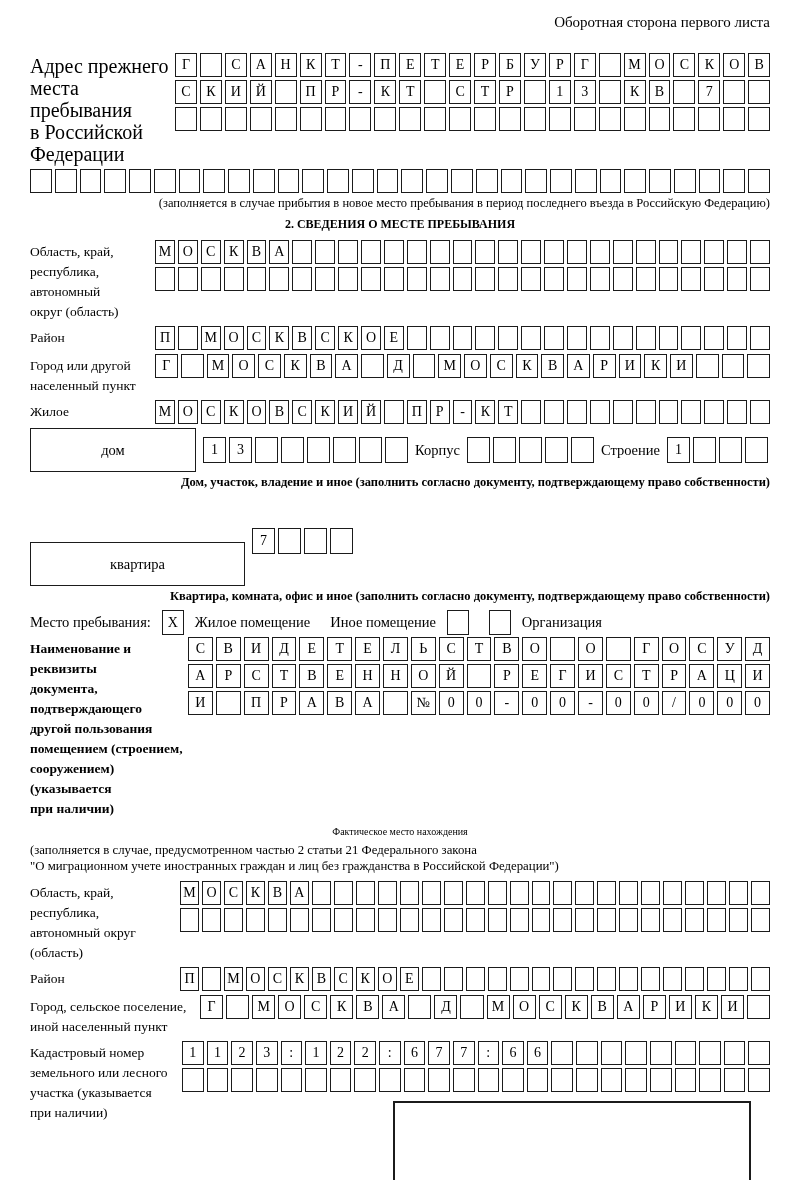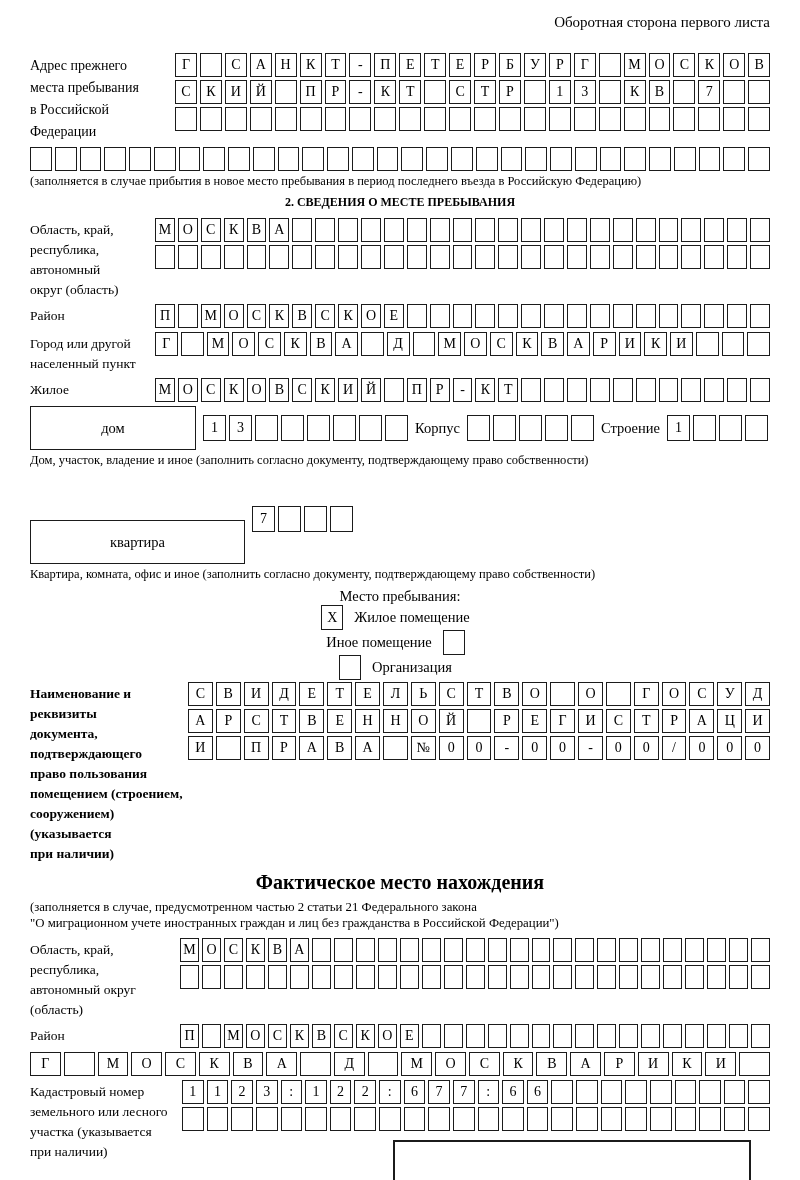--- a/index.html
+++ b/index.html
@@ -4,52 +4,52 @@
 <style>
   * { margin:0; padding:0; box-sizing:border-box; }
   html,body { width:800px; height:1180px; background:#fff; color:#000;
     font-family:"Liberation Serif", serif; overflow:hidden; }
   .page { padding:14px 30px 0 30px; }
 
   .header-note { text-align:right; font-size:15px; margin-bottom:22px; }
 
   .field { display:flex; align-items:flex-start; margin-bottom:4px; }
   .flabel { flex:none; font-size:13.5px; line-height:20px; padding-top:2px; }
-  .flabel.lh22 { line-height:22px; font-size:14px; }
+  .flabel.lh22 { line-height:22px; font-size:20px; }
   .w145{width:145px;} .w125{width:125px;} .w150{width:150px;}
   .w158{width:158px;font-weight:bold;} .w170{width:170px;} .w152{width:152px;}
 
   .ccol { flex:1; display:flex; flex-direction:column; gap:3px; }
   .cellrow { display:flex; gap:3px; }
   .cell { flex:1; min-width:0; height:24px; border:1.5px solid #1b1b1b;
     display:flex; align-items:center; justify-content:center;
     font-size:14px; background:#fff; }
   .fullrow { margin-top:3px; }
 
-  .note { font-size:12.5px; text-align:left; line-height:15px; margin:3px 0 6px; }
-  .note-left { text-align:left; }
+  .note { font-size:12.5px; text-align:right; line-height:15px; margin:3px 0 6px; }
+  .note-left { text-align:right;font-weight:bold; }
 
   .sec-title { font-weight:bold; text-align:center; font-size:12px; margin:2px 0 8px; }
 
   .inline-row { display:flex; align-items:center; gap:7px; margin-bottom:3px; }
   .longbox { border:1.6px solid #1b1b1b; height:44px; display:flex;
     align-items:center; justify-content:center; font-size:14.5px; }
   .dom-box { width:166px; } .kv-box { width:215px;margin-top:46px; }
   .cfix { display:flex; gap:3px; }
   .cfix .cell { flex:none; width:23px; height:26px; }
   .ilabel { font-size:14.5px; white-space:nowrap; }
 
-  .mesto-row { display:flex; align-items:center; margin:5px 0 2px; font-size:14.5px;flex-direction:column; }
+  .mesto-row { display:flex; align-items:center; gap:11px; margin:5px 0 2px; font-size:14.5px; }
   .opt { display:flex; align-items:center; gap:11px; margin-right:9px; }
   .checkbox { flex:none; width:22px; height:25px; border:1.6px solid #1b1b1b;
     display:flex; align-items:center; justify-content:center; font-size:14px; }
   .mesto-note { margin-left:120px; width:400px; text-align:center;
     font-size:12.5px; margin-bottom:7px; }
 
-  .fact-title { font-weight:bold; text-align:center; font-size:20px; margin:7px 0 5px; }
+  .fact-title { font-weight:normal; text-align:center; font-size:10px; margin:7px 0 5px; }
   .fact-notes { text-align:left; font-size:12.8px; line-height:16px; margin-bottom:7px; }
 
   .stamp-box { margin-left:363px; width:358px; height:170px;
     border:2px solid #1b1b1b; margin-top:-26px; background:#fff; }
 </style>
 </head>
 <body>
 
 <div class="page">
 
@@ -407,21 +407,21 @@
     <span class="opt">
       <span class="checkbox"></span>
       <span>Организация</span>
     </span>
   </div>
 
   <div class="field">
     <div class="flabel w158">
         <div>Наименование и реквизиты</div>
         <div>документа, подтверждающего</div>
-        <div>право пользования</div>
+        <div>другой пользования</div>
         <div>помещением (строением,</div>
         <div>сооружением) (указывается</div>
         <div>при наличии)</div>
       </div>
     <div class="ccol">
       <div class="cellrow">
           <span class="cell">С</span>
           <span class="cell">В</span>
           <span class="cell">И</span>
           <span class="cell">Д</span>
@@ -596,20 +596,24 @@
           <span class="cell"></span>
           <span class="cell"></span>
           <span class="cell"></span>
           <span class="cell"></span>
           <span class="cell"></span>
         </div>
       </div>
   </div>
 
   <div class="field">
+    <div class="flabel w170">
+        <div>Город, сельское поселение,</div>
+        <div>иной населенный пункт</div>
+      </div>
     <div class="ccol">
         <div class="cellrow">
           <span class="cell">Г</span>
           <span class="cell"></span>
           <span class="cell">М</span>
           <span class="cell">О</span>
           <span class="cell">С</span>
           <span class="cell">К</span>
           <span class="cell">В</span>
           <span class="cell">А</span>

